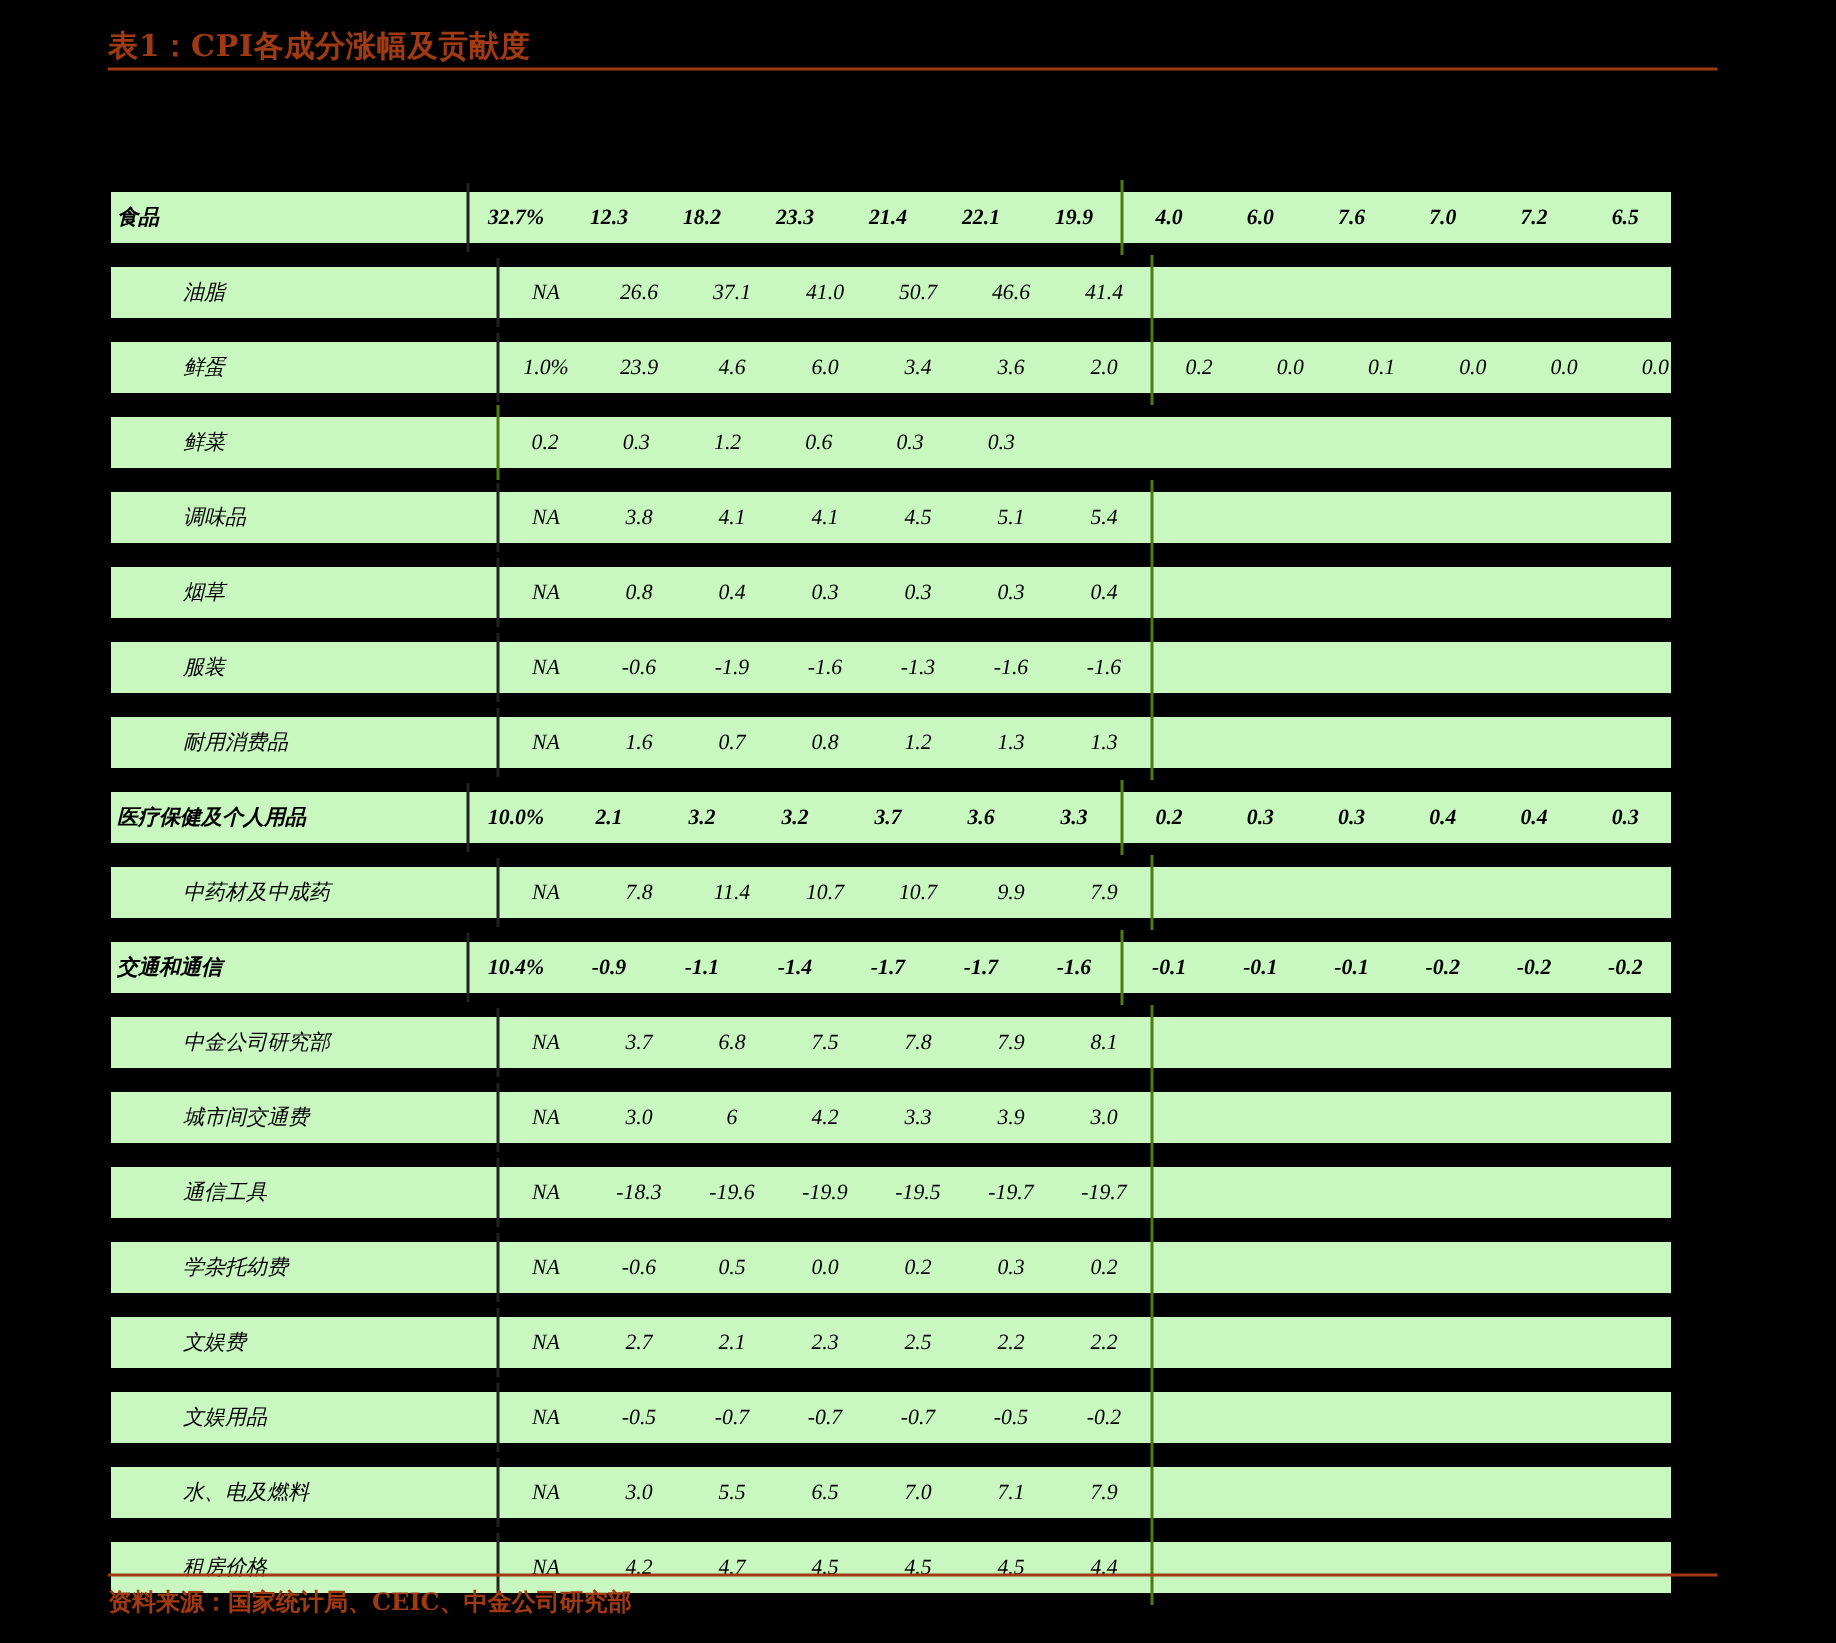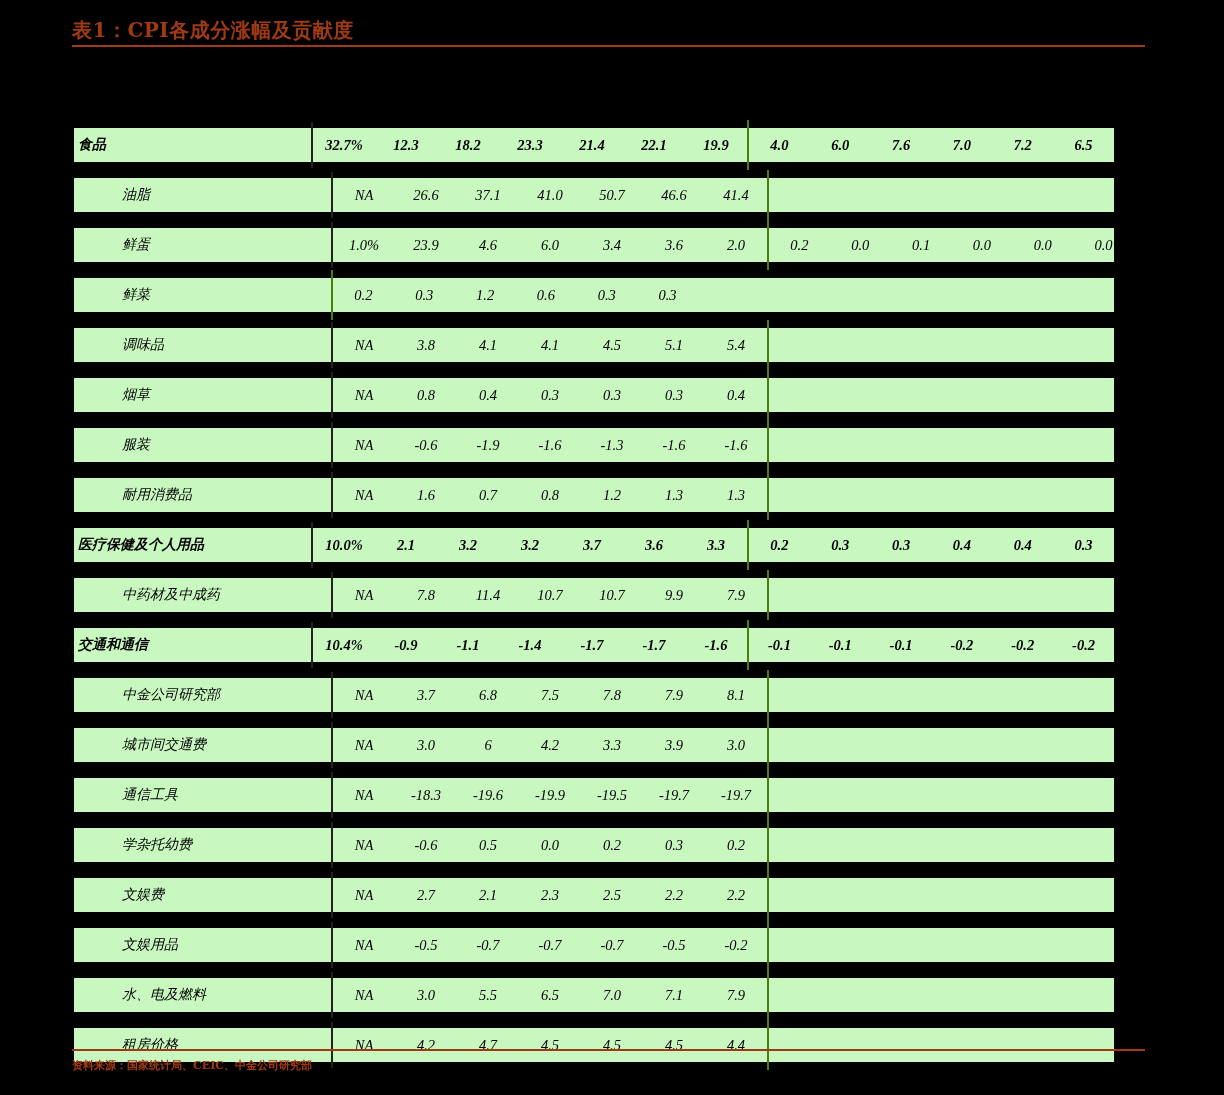--- a/index.html
+++ b/index.html
@@ -99,21 +99,21 @@
     left:72px; top:1049px; width:1073px;
   }
   #footer-rule{
     height:2px;
     background:#A03A12;
     width:1073px;
   }
   #footer-text{
     margin-top:7px;
     font-family:"DejaVu Serif","Liberation Serif",serif;
-    font-size:11px;
+    font-size:16px;
     font-weight:bold;
     color:#A03A12;
     white-space:nowrap;
   }
 </style>
 </head>
 <body>
 
 <div id="title-block">
   <div id="title-text">表1：CPI各成分涨幅及贡献度</div>

